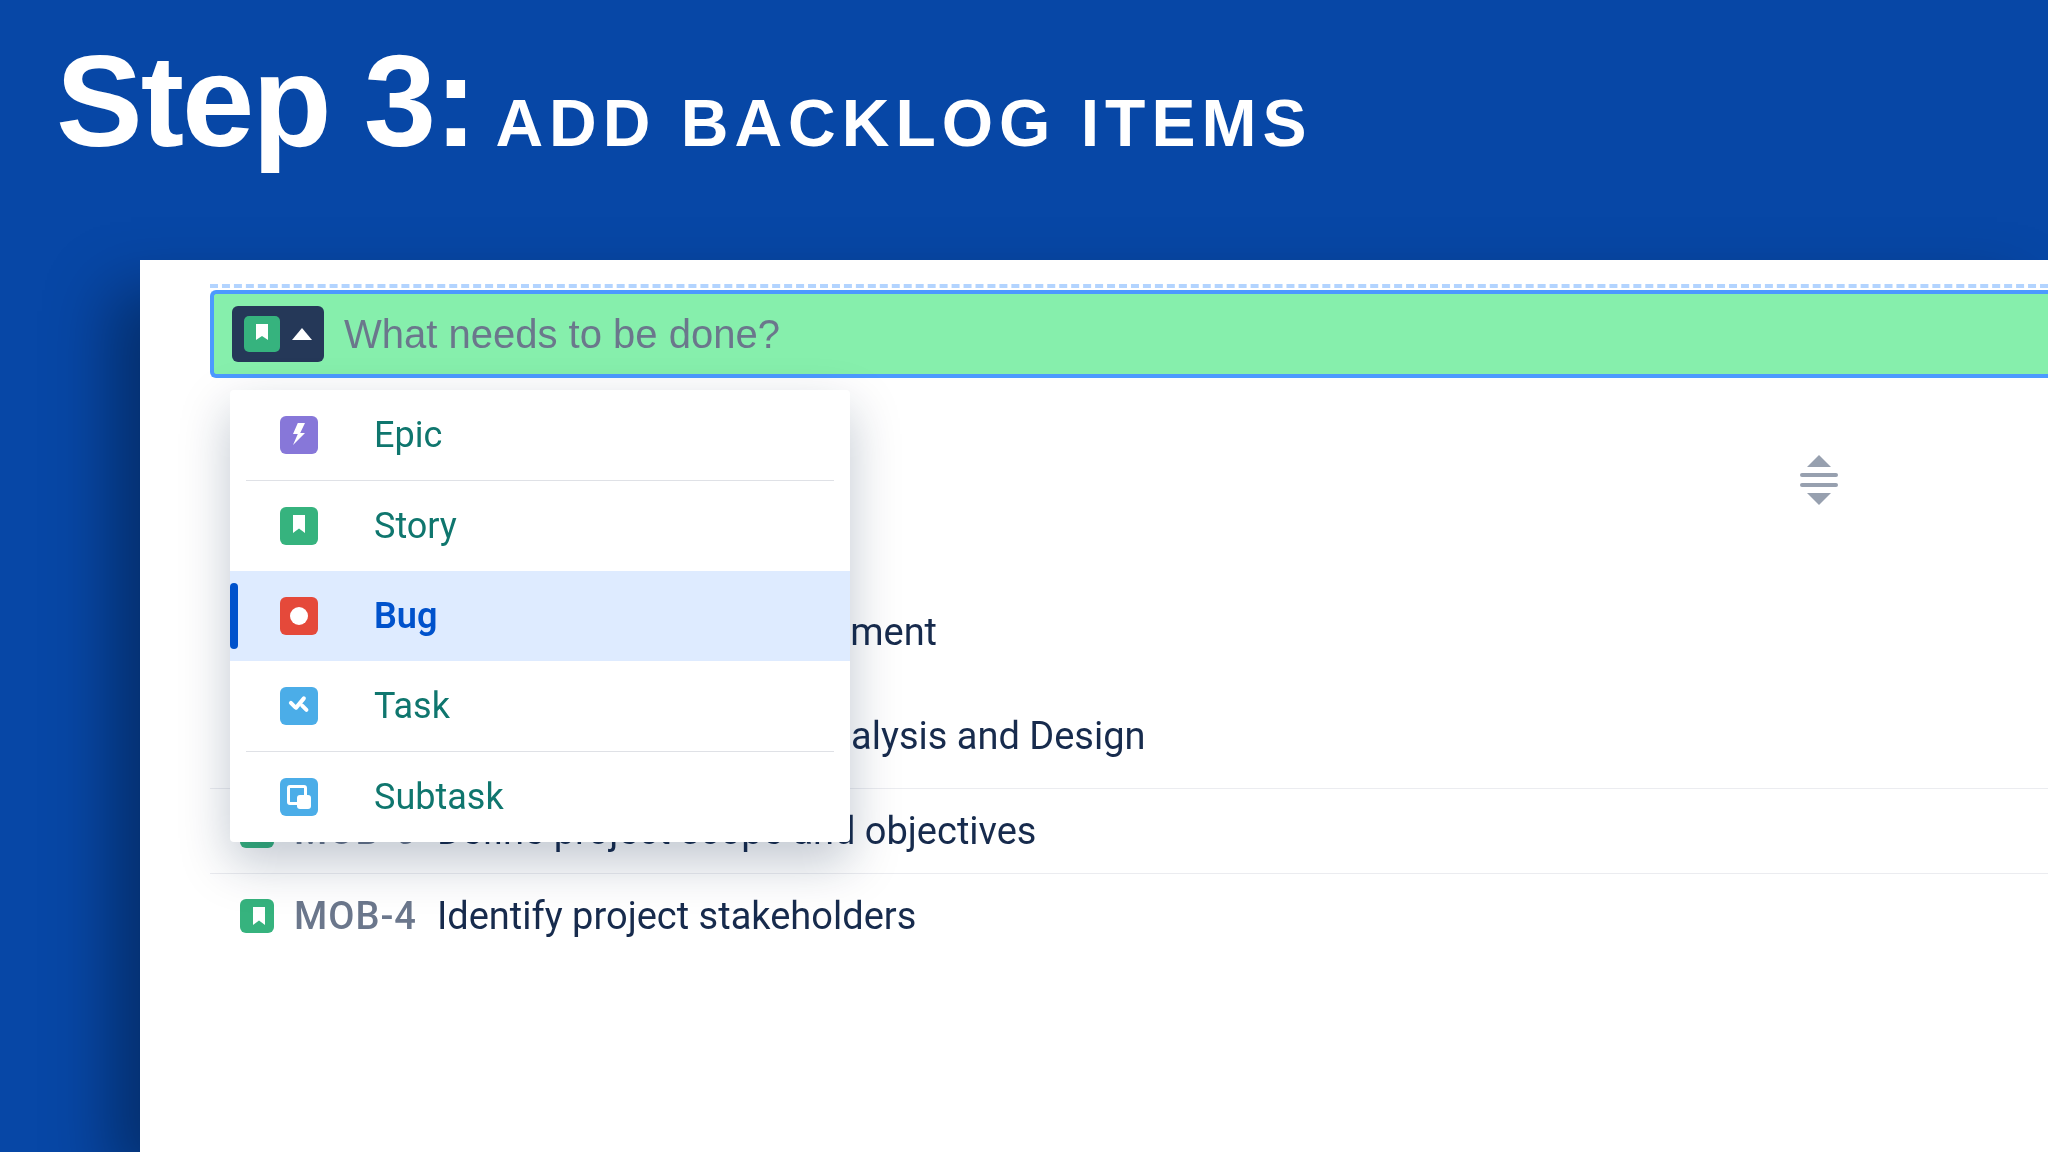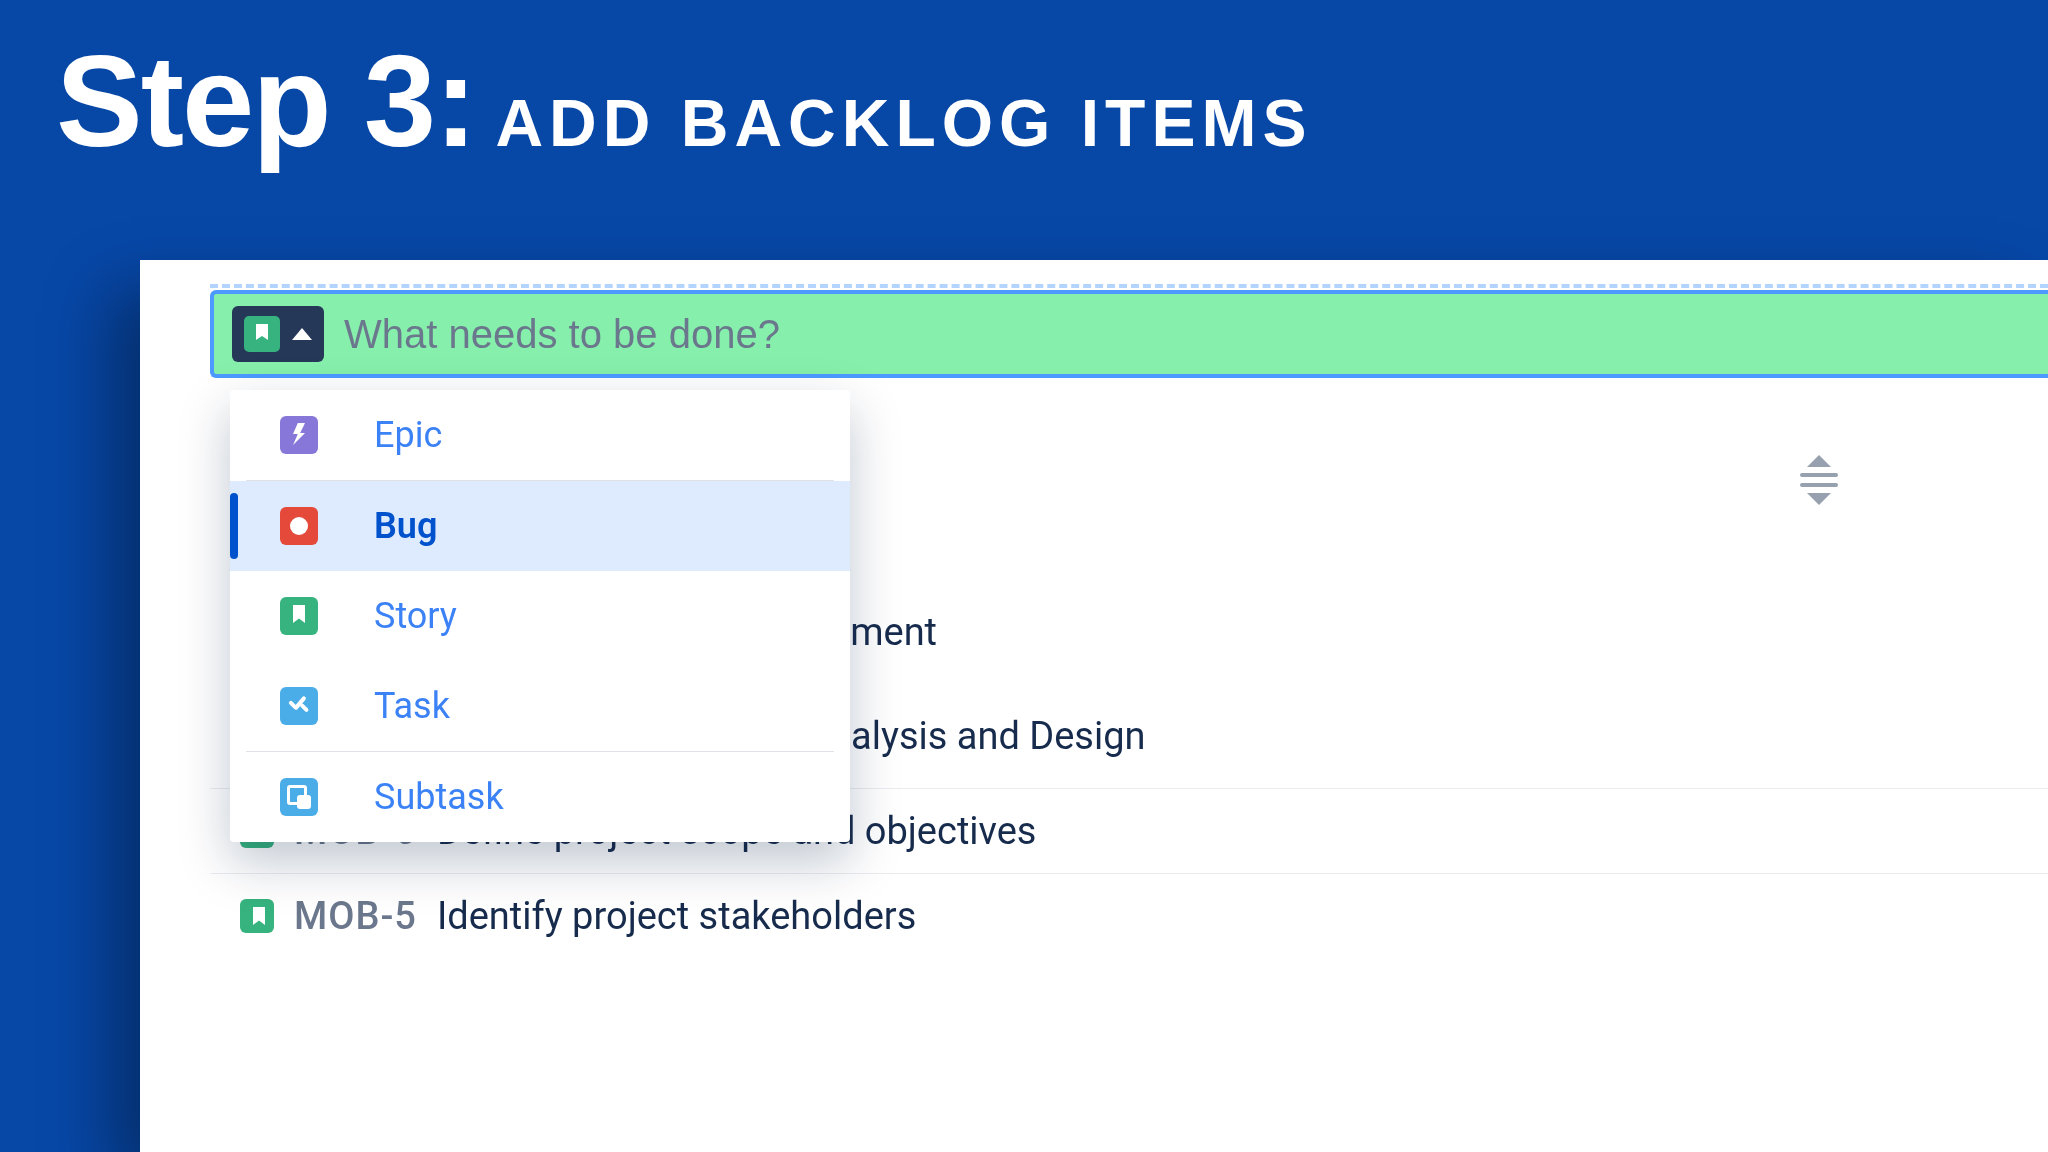--- a/index.html
+++ b/index.html
@@ -114,21 +114,21 @@
     box-shadow: 0 20px 50px rgba(9,30,66,0.25);
     border-radius: 4px;
     z-index: 50;
   }
   .dd-item {
     display: flex;
     align-items: center;
     gap: 56px;
     padding: 24px 50px;
     font-size: 36px;
-    color: #3b82f6;
+    color: #0f766e;
     cursor: pointer;
   }
   .dd-item.selected {
     background: #deebff;
     color: #0052cc;
     font-weight: 600;
     position: relative;
   }
   .dd-item.selected::before {
     content: "";
@@ -254,27 +254,27 @@
     </div>
     <input class="issue-input" placeholder="What needs to be done?" style="">
   </div>
 
   <div class="dropdown">
     <div class="dd-item">
       <span class="dd-icon ic-epic"></span>
       <span>Epic</span>
     </div>
     <div class="dd-sep"></div>
+    <div class="dd-item">
+      <span class="dd-icon ic-story"></span>
+      <span>Story</span>
+    </div>
     <div class="dd-item selected">
       <span class="dd-icon ic-bug"></span>
       <span>Bug</span>
-    </div>
-    <div class="dd-item">
-      <span class="dd-icon ic-story"></span>
-      <span>Story</span>
     </div>
     <div class="dd-item">
       <span class="dd-icon ic-task"></span>
       <span>Task</span>
     </div>
     <div class="dd-sep"></div>
     <div class="dd-item">
       <span class="dd-icon ic-subtask"></span>
       <span>Subtask</span>
     </div>
@@ -291,18 +291,18 @@
     <div class="partial-text" style="top:-20px;position:relative;">ement</div>
     <div class="partial-text" style="top:40px;position:relative;">nalysis and Design</div>
 
     <div class="row" style="margin-top:70px;">
       <span class="dd-icon ic-story" style="width:34px;height:34px;"></span>
       <span class="key">MOB-6</span>
       <span>Define project scope and objectives</span>
     </div>
     <div class="row">
       <span class="dd-icon ic-story" style="width:34px;height:34px;"></span>
-      <span class="key">MOB-5</span>
+      <span class="key">MOB-4</span>
       <span>Identify project stakeholders</span>
     </div>
   </div>
 
 </div>
 
 </body></html>

